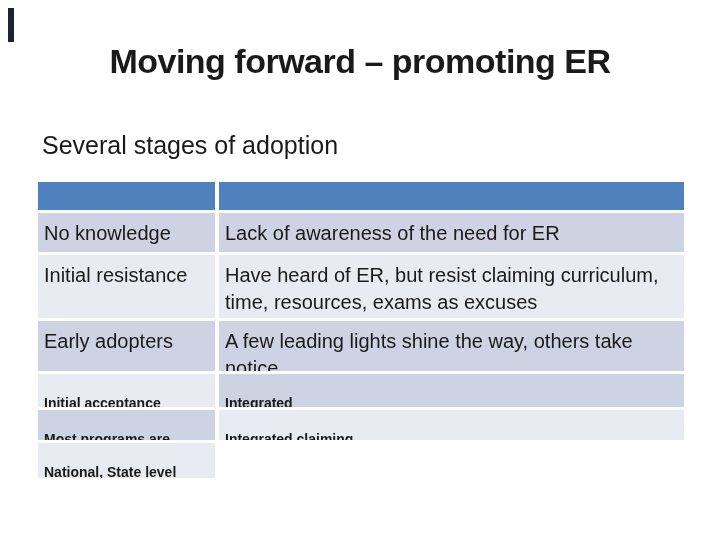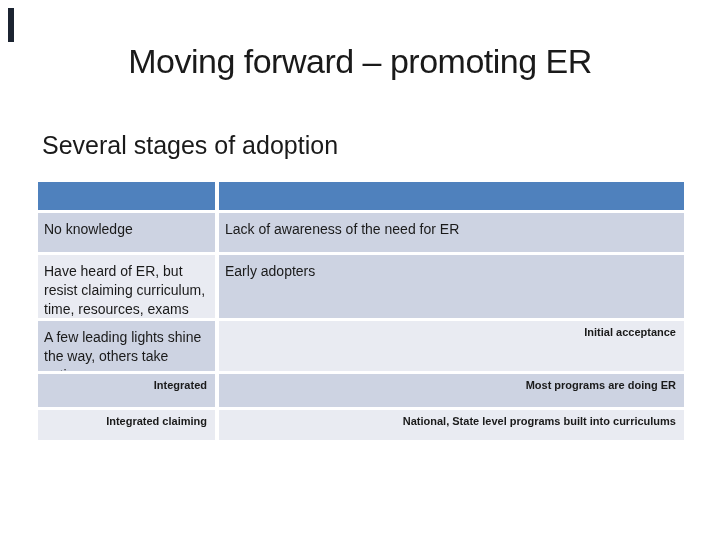--- a/index.html
+++ b/index.html
@@ -26,20 +26,21 @@
   .title {
     position: absolute;
     left: 0;
     top: 42px;
     width: 720px;
     text-align: center;
     font-size: 34px;
     letter-spacing: -0.5px;
     color: var(--text, #1a1a1a);
     white-space: nowrap;
+    font-weight: bold;
   }
   .subtitle {
     position: absolute;
     left: 42px;
     top: 131px;
     font-size: 25px;
     color: var(--text, #1a1a1a);
     white-space: nowrap;
   }
   .table-grid {
@@ -49,42 +50,43 @@
     width: 646px;
     display: grid;
     grid-template-columns: 177px 465px;
     grid-template-rows: 28px 39px 63px 50px 33px 30px 35px;
     column-gap: 4px;
     row-gap: 3px;
   }
   .cell {
     box-sizing: border-box;
     padding: 7px 8px 4px 6px;
-    font-size: 14px;
+    font-size: 20px;
     line-height: 1.35;
     color: var(--text, #1a1a1a);
     overflow: hidden;
   }
   .cell.header { background: var(--header_blue, #4f81bd); }
   .cell.dark   { background: var(--band_dark, #cdd3e2); }
   .cell.light  { background: var(--band_light, #e9ebf2); }
-  .cell.bold   { font-weight: bold; font-size: 11px; line-height: 1.3; padding-top: 4px; text-align: right; }
+  .cell.bold   { font-weight: bold; font-size: 14px; line-height: 1.3; padding-top: 20px; }
 </style>
 </head>
 <body>
 
 <div class="slide">
   <div class="accent-bar"></div>
   <div class="title">Moving forward – promoting ER</div>
   <div class="subtitle">Several stages of adoption</div>
   <div class="table-grid">
       <div class="cell header"></div>
       <div class="cell header"></div>
       <div class="cell dark regular stage">No knowledge</div>
       <div class="cell dark regular desc">Lack of awareness of the need for ER</div>
+      <div class="cell light regular stage">Initial resistance</div>
       <div class="cell light regular desc">Have heard of ER, but resist claiming curriculum, time, resources, exams as excuses</div>
       <div class="cell dark regular stage">Early adopters</div>
       <div class="cell dark regular desc">A few leading lights shine the way, others take notice</div>
       <div class="cell light bold stage">Initial acceptance</div>
       <div class="cell dark bold stage">Integrated</div>
       <div class="cell dark bold desc">Most programs are doing ER</div>
       <div class="cell light bold stage">Integrated claiming</div>
       <div class="cell light bold desc">National, State level programs built into curriculums</div>
     </div>
 </div>

